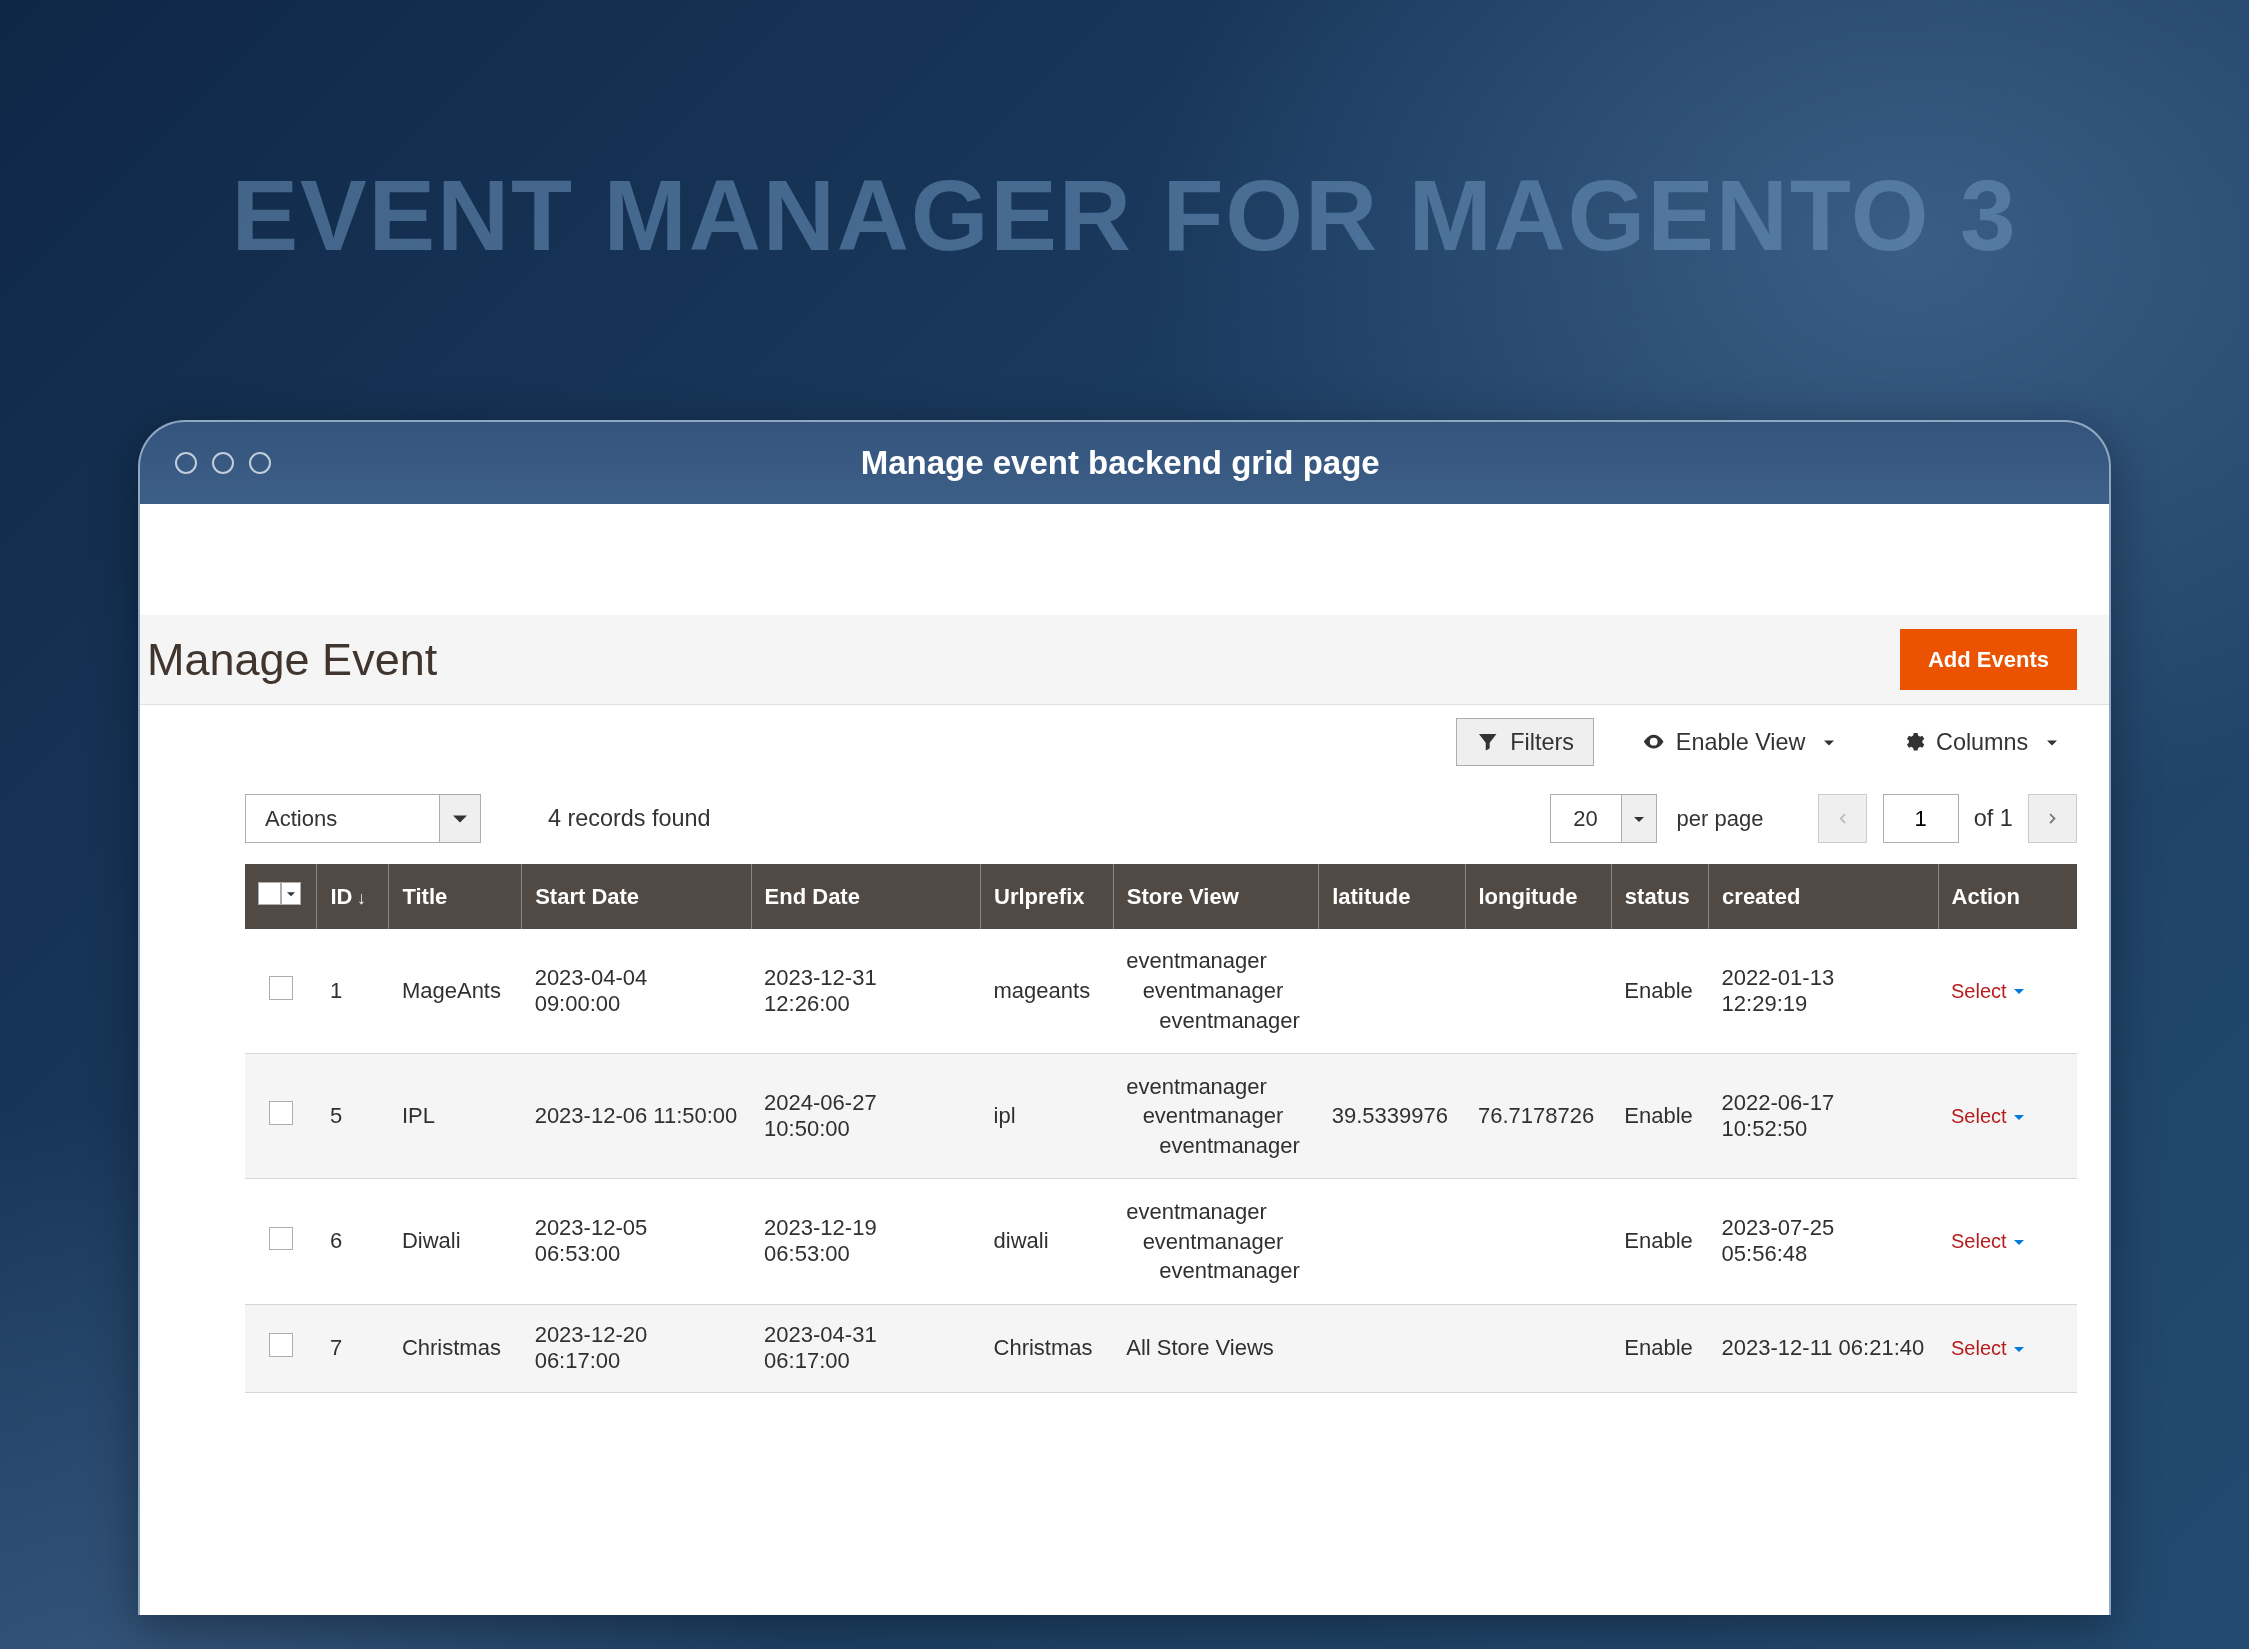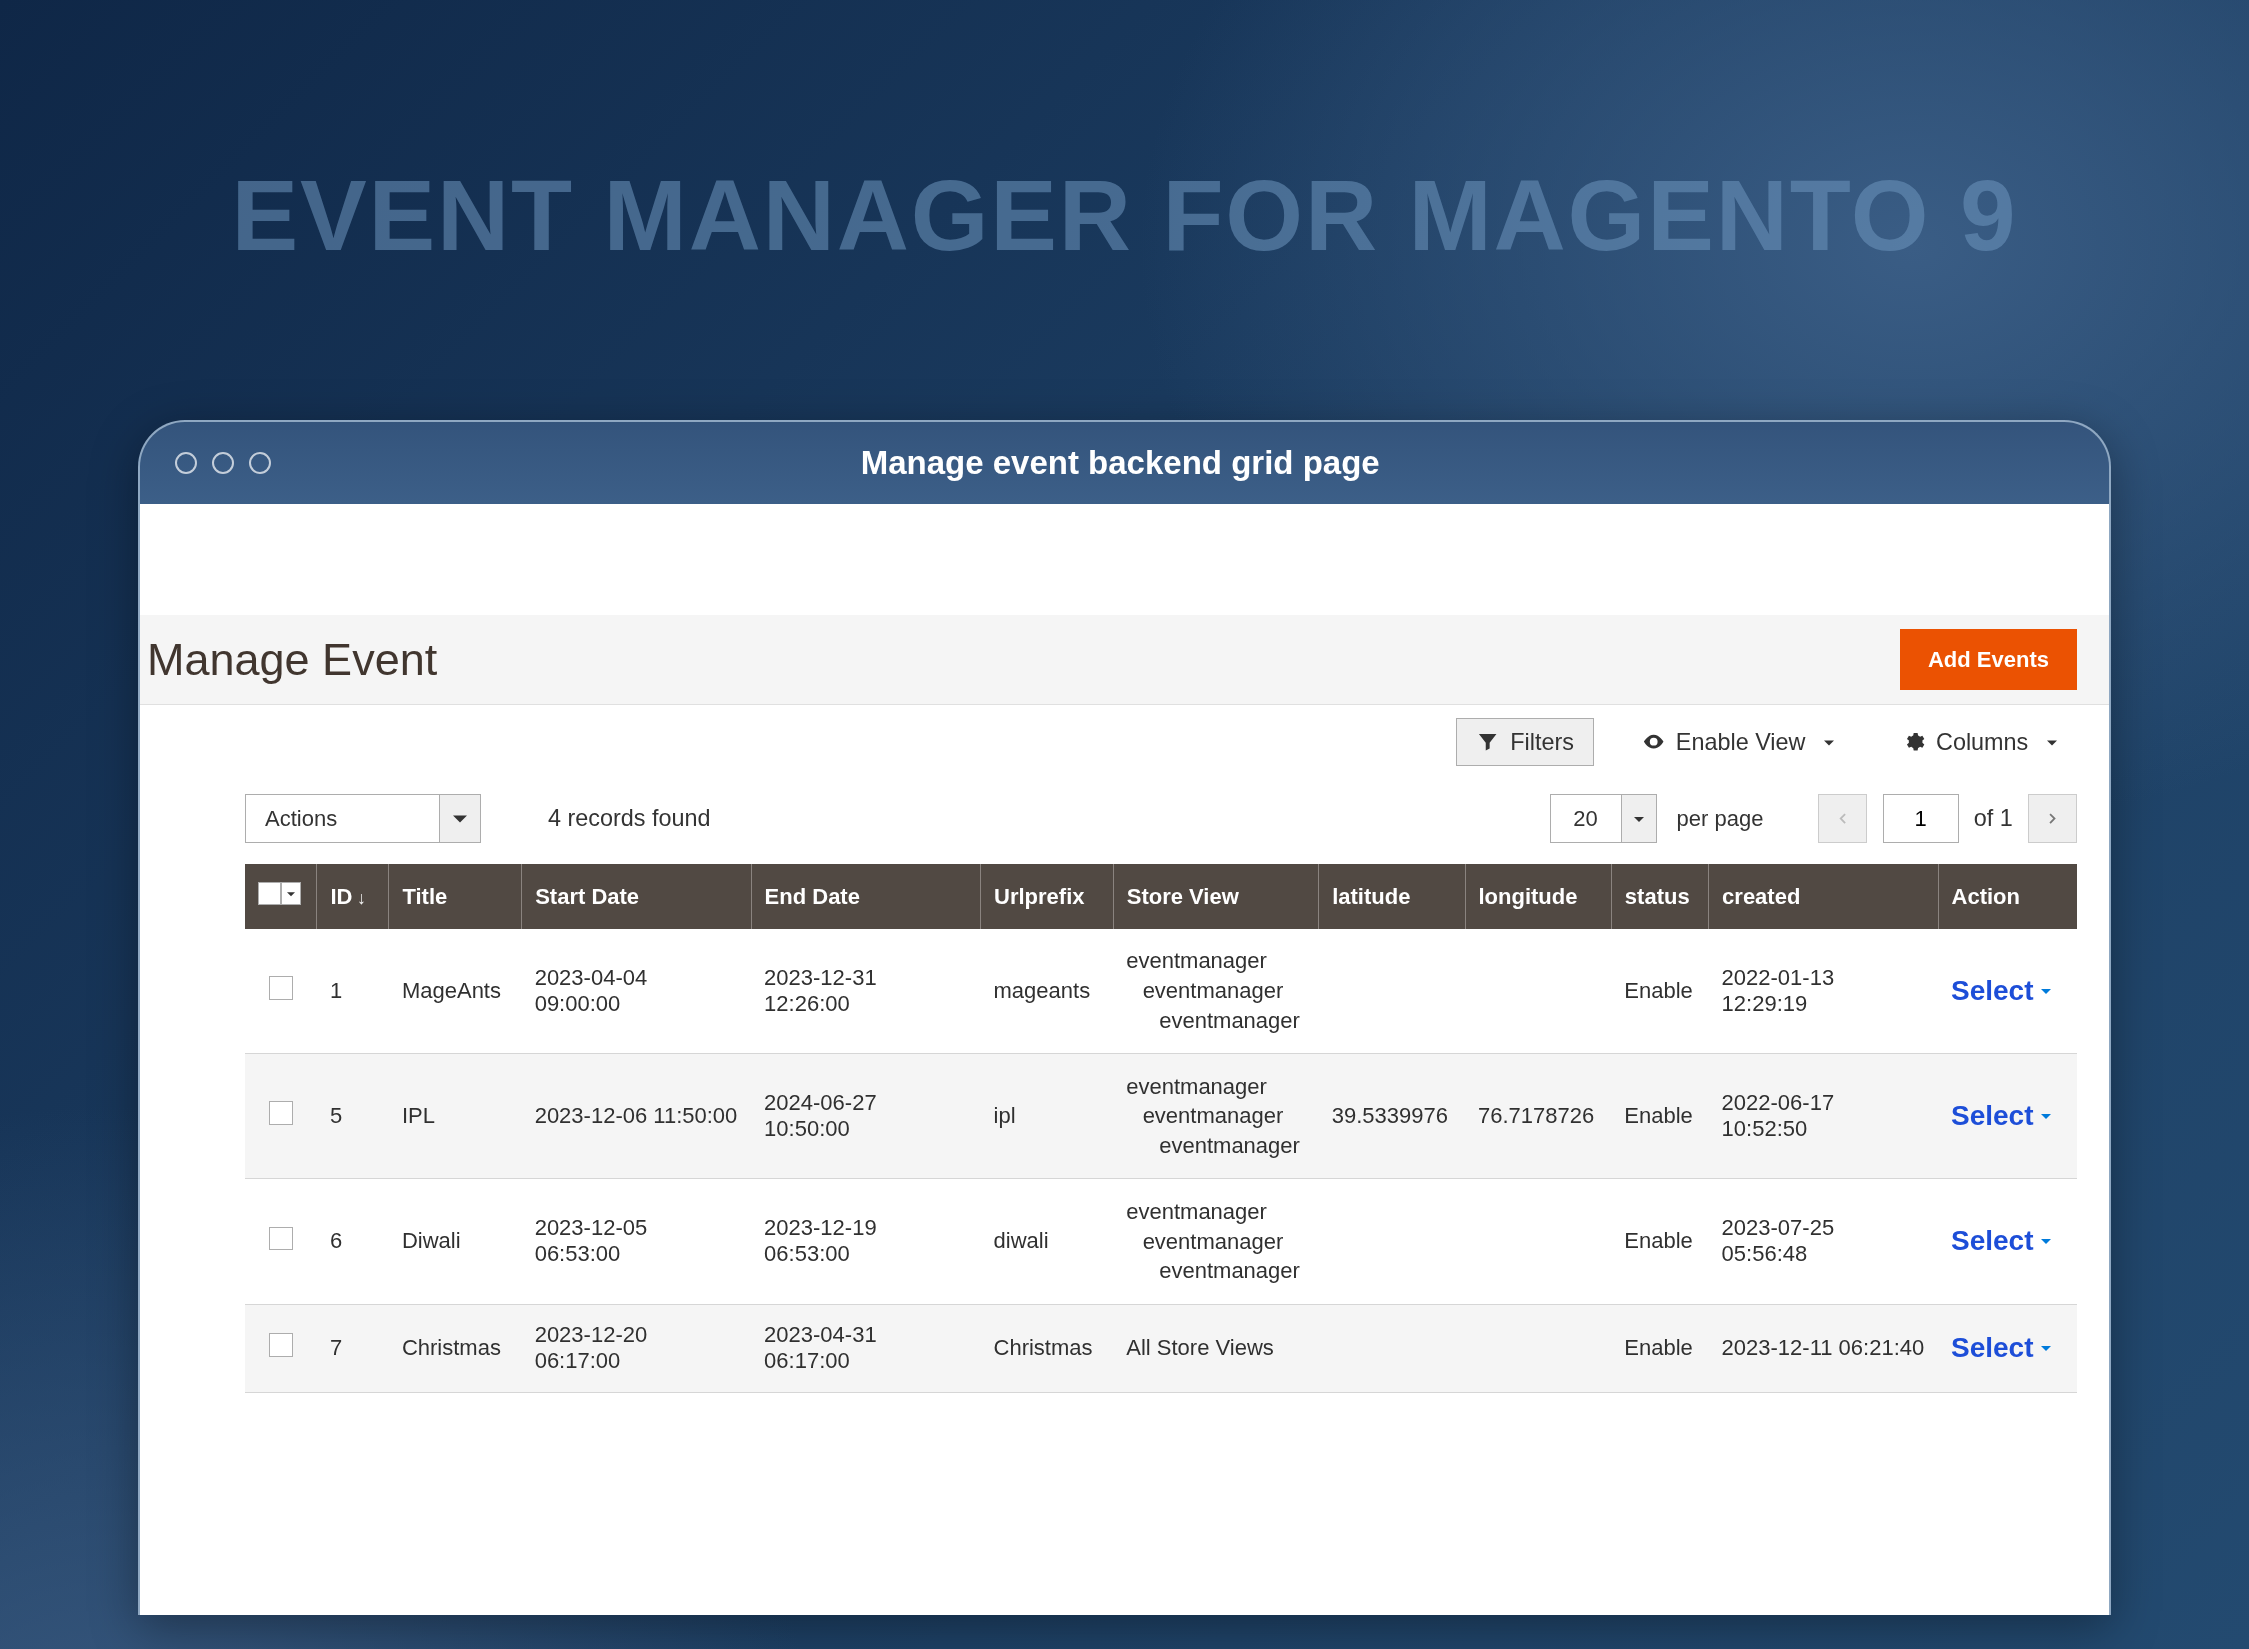--- a/index.html
+++ b/index.html
@@ -231,23 +231,23 @@
   }
 
   .sort-ind { font-size: 17.6px; margin-left: 4.7px; opacity: 0.9; }
 
   .storeview { line-height: 1.35; }
   .storeview div:nth-child(2),
   .storeview div:nth-child(3) { padding-left: 16.4px; }
   .storeview div:nth-child(3) { padding-left: 33px; }
 
   .action-select {
-    color: #1d4ed8;
-    font-size: 28px;
-    display: inline-flex; align-items: center; font-weight: bold;
+    color: #b91c1c;
+    font-size: 20px;
+    display: inline-flex; align-items: center;
   }
   .action-select::after{
     content:""; margin-left:7px;
     border:5.3px solid transparent; border-top-color:#007bdb; transform:translateY(2.9px);
   }
 
   th.col-chk  { width: 53px; text-align: center;}
   td.col-chk  { text-align: center;}
   th.col-id   { width: 70px; }
   th.col-title{ width: 129px; }
@@ -257,21 +257,21 @@
   th.col-sv   { width: 193px; }
   th.col-lat  { width: 141px; }
   th.col-lng  { width: 141px; }
   th.col-st   { width: 88px; }
   th.col-cr   { width: 223px; }
   th.col-ac   { width: 135px; }
 </style>
 </head>
 <body>
 
-<div class="hero-title">EVENT MANAGER FOR MAGENTO 9</div>
+<div class="hero-title">EVENT MANAGER FOR MAGENTO 3</div>
 
 <div class="browser-frame">
   <div class="frame-header">
     <div class="dots">
       <span class="dot"></span>
       <span class="dot"></span>
       <span class="dot"></span>
     </div>
     <div class="frame-title">Manage event backend grid page</div>
   </div>

